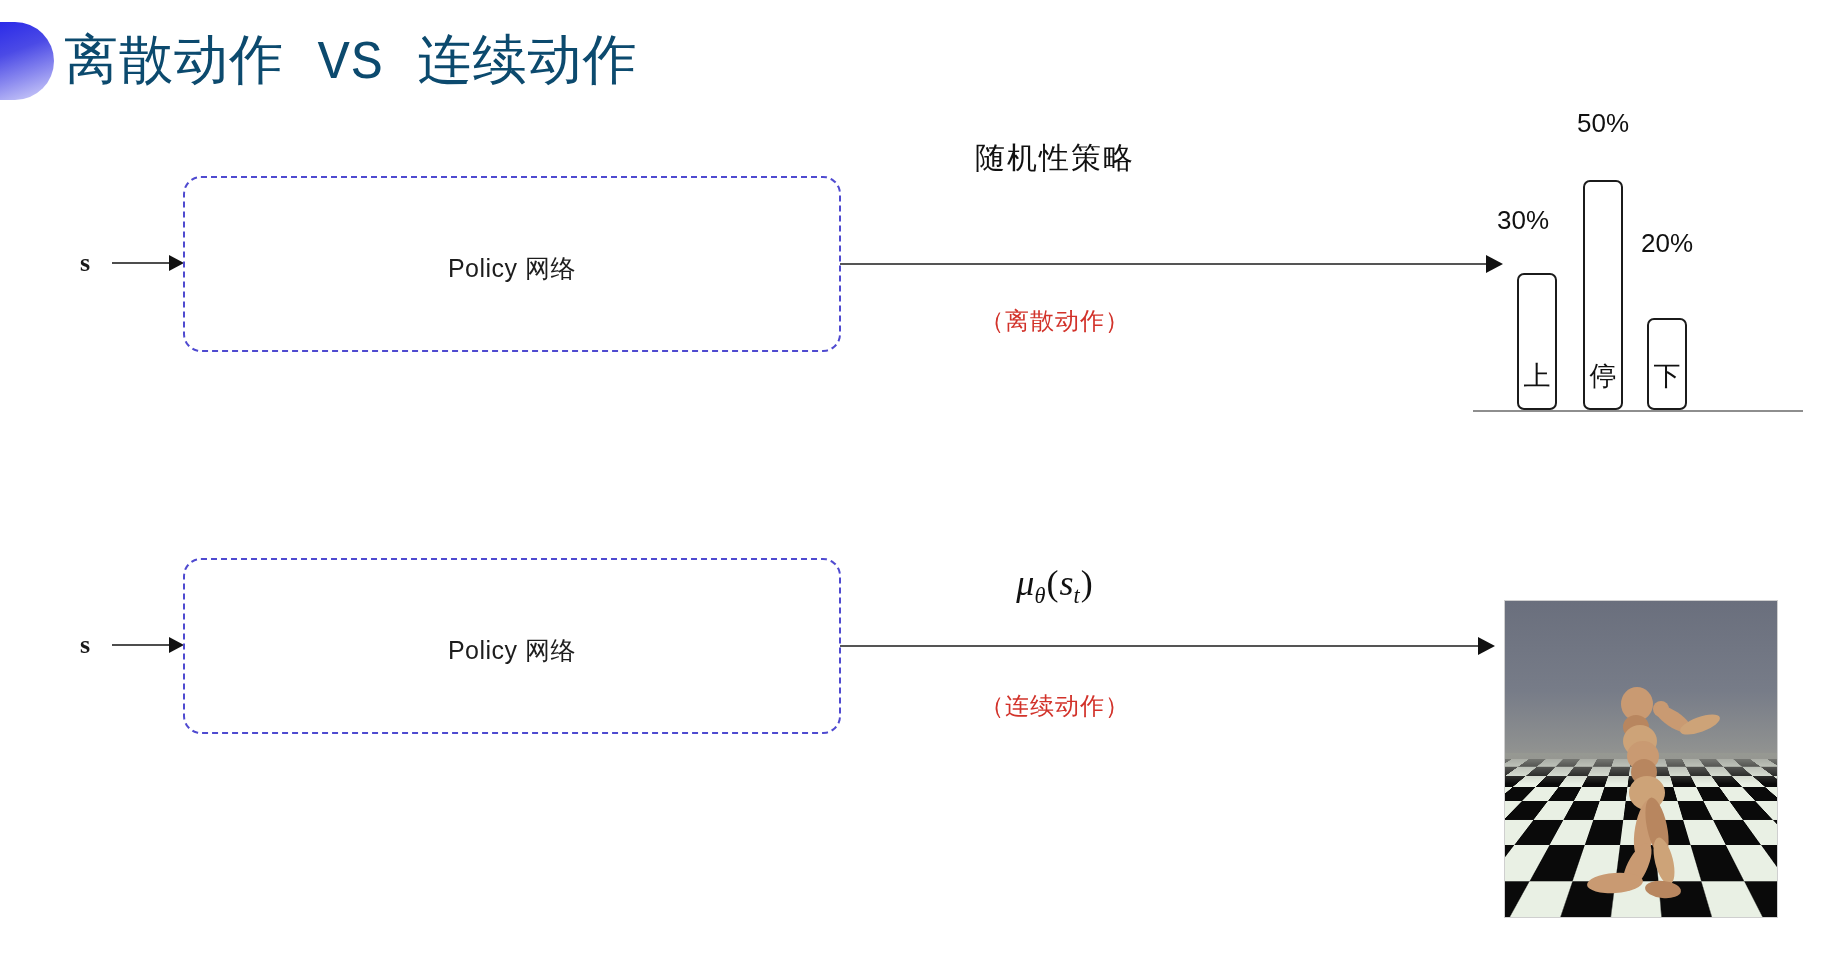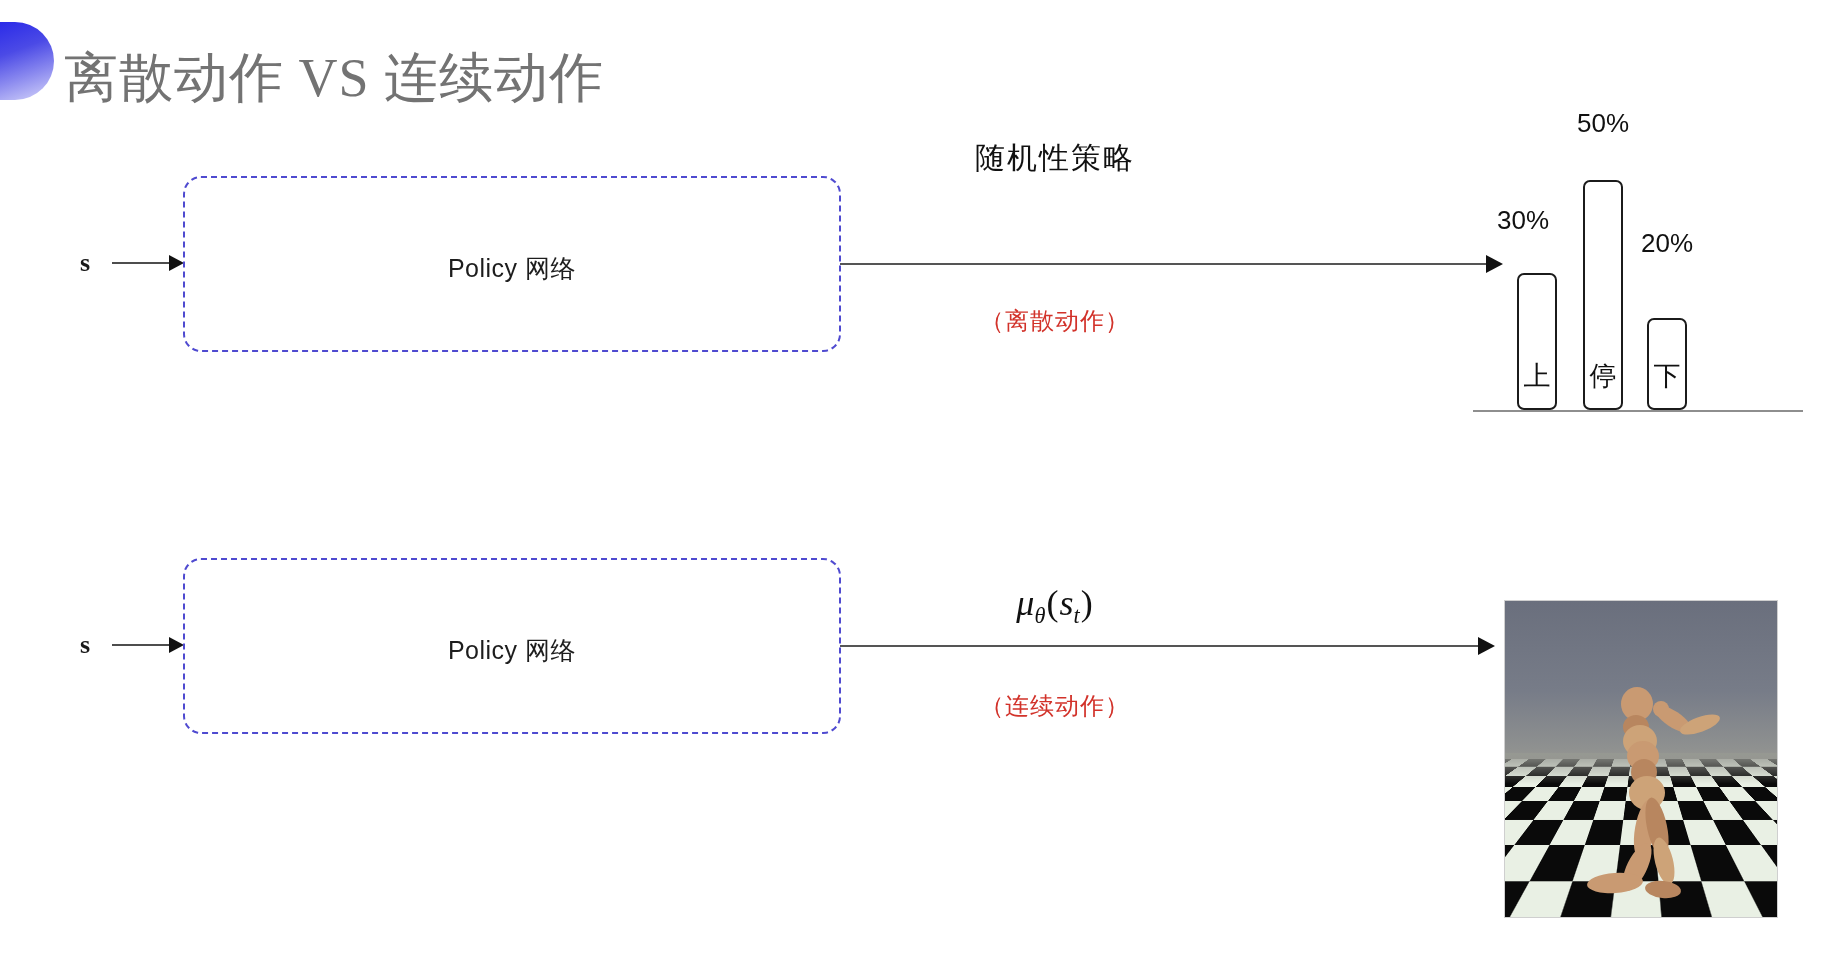--- a/index.html
+++ b/index.html
@@ -13,26 +13,26 @@
 
   
   .title-deco{
     position:absolute;left:0px;top:22px;
     width:54px;height:78px;
     border-radius:0 54px 54px 0;
     background:linear-gradient(160deg,#2b2be8 0%,#4b4ae6 35%,#8a89ef 65%,#d7d7fa 100%);
     overflow:hidden;
   }
   .page-title{
-    position:absolute;left:64px;top:42px;
+    position:absolute;left:64px;top:28px;
     font-size:54px;line-height:72px;
-    color:#737373;
+    color:#0c4a6e;
     letter-spacing:1px;
     white-space:nowrap;
-    font-family:Liberation Serif, serif;
+    font-family:Liberation Mono, monospace;
   }
 
   
   .s-label{
     position:absolute;
     font-size:26px;font-weight:bold;color:#1a1a1a;
     font-family:"Liberation Serif","DejaVu Serif",serif;
   }
   .in-arrow{position:absolute;height:20px;}
   .in-arrow .shaft{
@@ -191,21 +191,21 @@
   <div class="policy-box" style="left:183px;top:558px;width:654px;height:172px;">
     <span class="lbl">Policy 网络</span>
   </div>
 
   <div class="out-arrow" style="left:840px;top:636px;width:655px;">
     <div class="shaft"></div>
     <div class="head"></div>
   </div>
 
 
-  <div class="policy-formula" style="left:955px;top:582px;width:200px;">
+  <div class="policy-formula" style="left:955px;top:562px;width:200px;">
     <span>μ</span><span class="sub">θ</span><span class="bar">(</span><span>s</span><span class="sub">t</span><span class="bar">)</span>
   </div>
 
   <div class="policy-note" style="left:955px;top:690px;width:200px;">（连续动作）</div>
 
   <div class="sim" style="left:1504px;top:600px;width:272px;height:316px;">
     <div class="sky"></div>
     <div class="floor"></div>
     <div class="floorhaze"></div>
 

